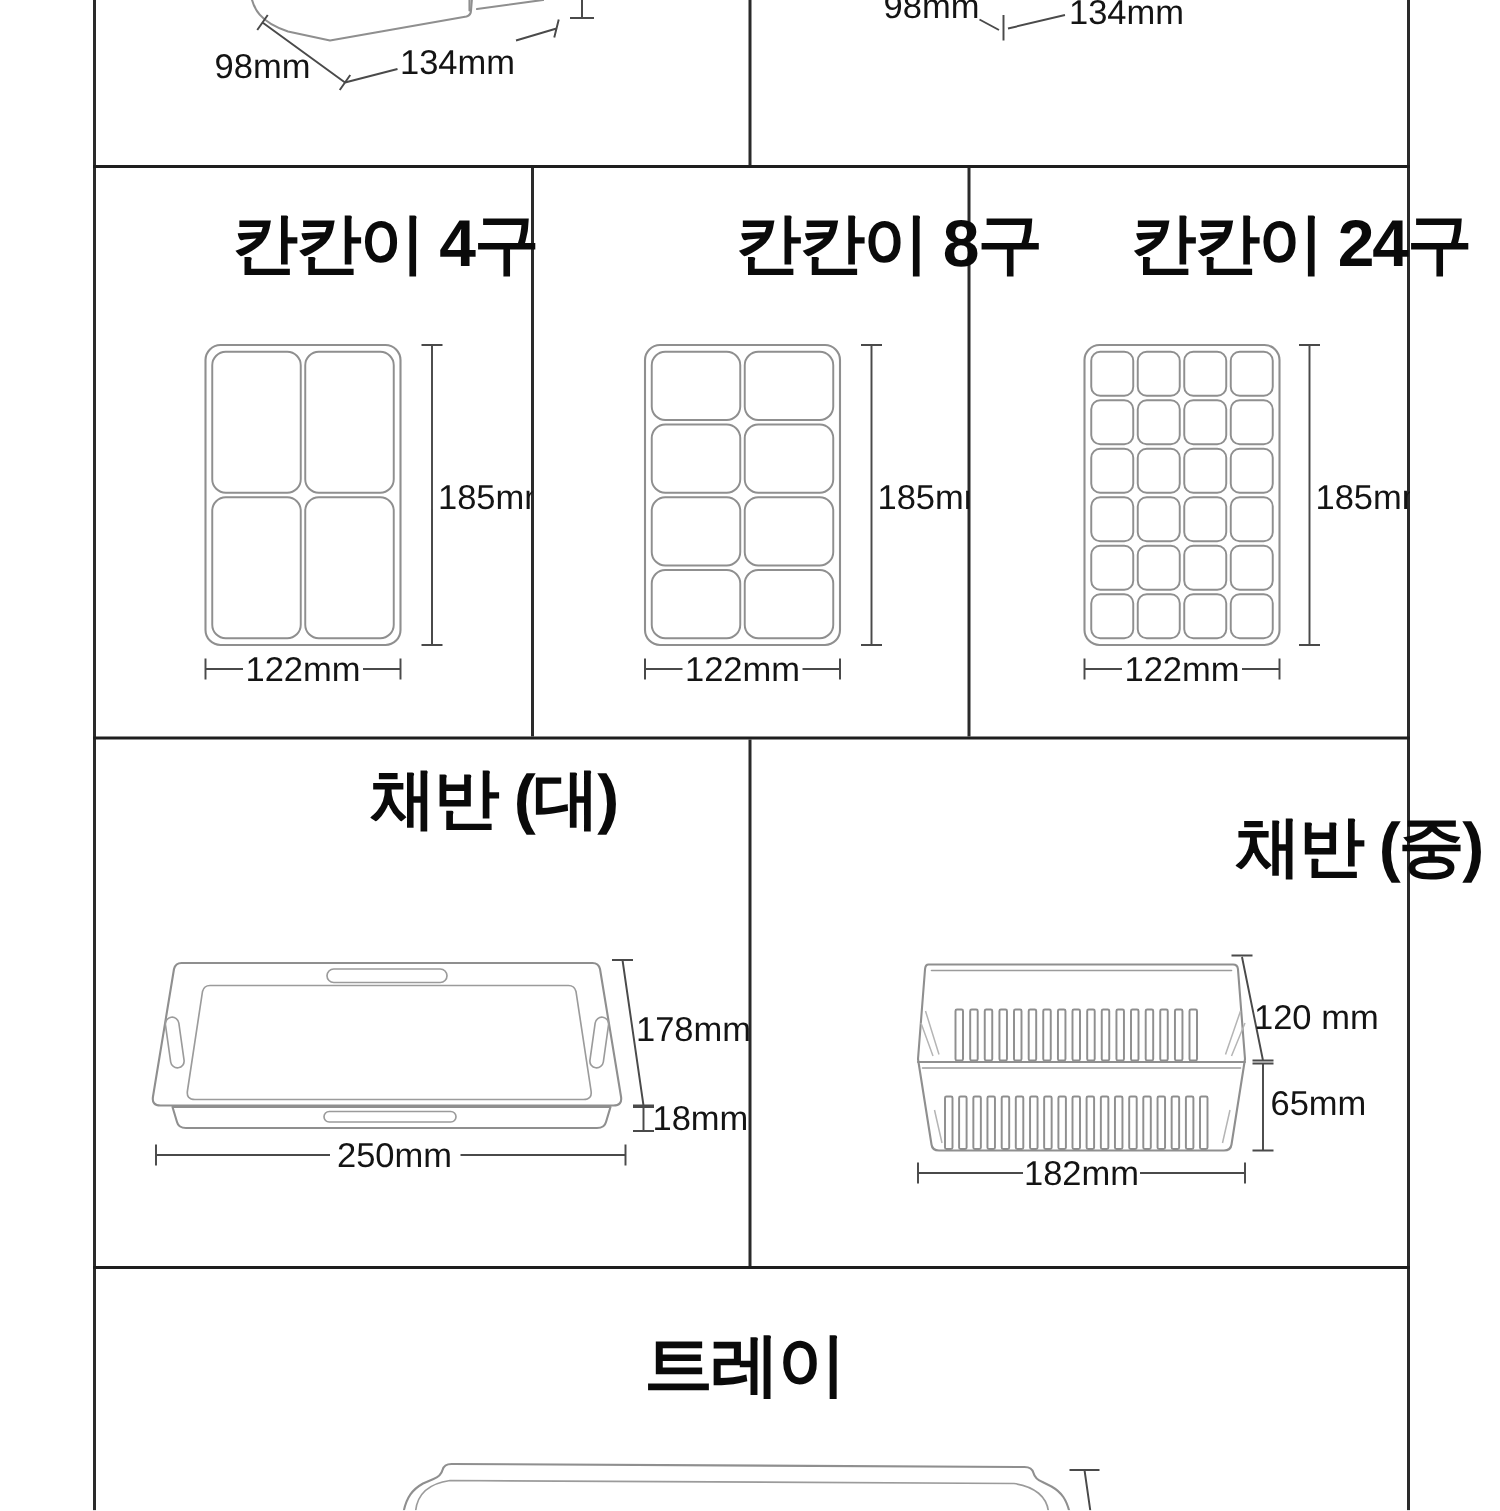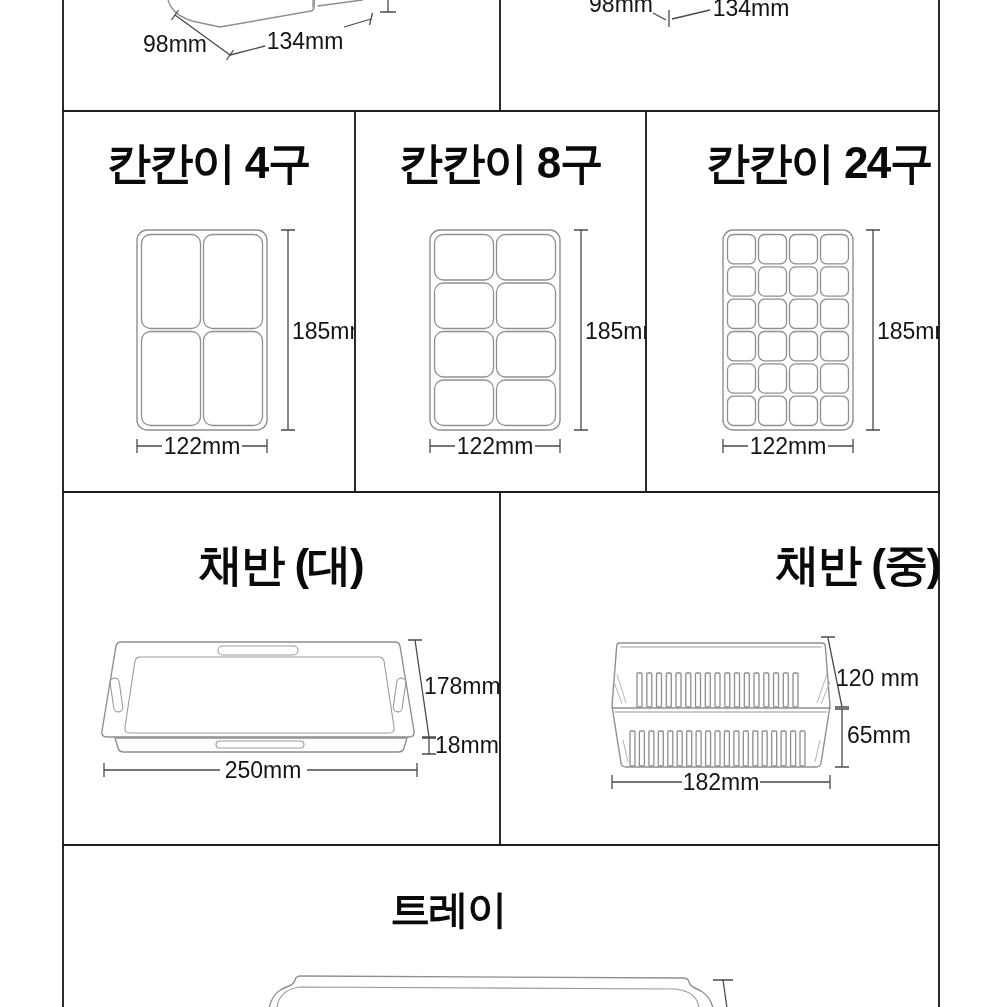--- a/index.html
+++ b/index.html
@@ -3,21 +3,21 @@
 <meta charset="utf-8">
 <style>
   html,body{margin:0;padding:0;background:#ffffff;}
   .page{position:relative;width:1000px;height:1007px;background:#fff;overflow:hidden;
         font-family:"Liberation Sans","DejaVu Sans",sans-serif;}
   .frame{position:absolute;left:62px;top:0;width:878px;height:1007px;}
   .hline{position:absolute;left:0;width:878px;height:2px;background:#1e1e1e;}
   .vline{position:absolute;width:2px;background:#2a2a2a;}
   .side-border{position:absolute;top:0;width:2px;height:1007px;background:#2a2a2a;}
   .title{position:absolute;text-align:center;font-weight:800;font-size:44px;
-         color:#0a0a0a;letter-spacing:-1.5px;line-height:50px;}
+         color:#0a0a0a;letter-spacing:-1.5px;line-height:50px;margin-left:48px;}
   svg{position:absolute;overflow:hidden;}
   .pl{fill:none;stroke:#8f8f8f;stroke-width:1.4;stroke-linecap:round;stroke-linejoin:round;}
   .pl2{fill:none;stroke:#9b9b9b;stroke-width:1.1;stroke-linecap:round;stroke-linejoin:round;}
   .pd{fill:none;stroke:#4a4a4a;stroke-width:1.3;stroke-linecap:butt;}
   .dim-text{font-family:"Liberation Sans","DejaVu Sans",sans-serif;font-size:23px;
             font-weight:500;fill:#141414;}
   .cells rect, .slots rect{fill:none;stroke:#8f8f8f;stroke-width:1.3;}
   .hatch{stroke:#b5b5b5;stroke-width:1;}
 </style>
 </head>
@@ -48,21 +48,21 @@
       <text class="dim-text" x="243" y="49" text-anchor="middle">134mm</text>
     </svg>
 
     <svg style="left:439px;top:0;" width="439" height="110" viewBox="0 0 439 110">
       <path class="pd" d="M 152,13 L 165,20 M 168,10 L 168,27 M 171,19 L 209,10"></path>
       <text class="dim-text" x="120" y="12" text-anchor="middle">98mm</text>
       <text class="dim-text" x="250" y="16" text-anchor="middle">134mm</text>
     </svg>
 
     <div class="title" style="left:0;top:138px;width:293px;">칸칸이 4구</div>
-    <div class="title" style="left:293px;top:138px;width:291px;">칸칸이 8구</div>
+    <div class="title" style="left:293px;top:138px;width:291px;text-align:right;">칸칸이 8구</div>
     <div class="title" style="left:584px;top:138px;width:346px;">칸칸이 24구</div>
 
     <svg style="left:0;top:111px;" width="293" height="380" viewBox="0 0 293 380">
       <rect class="pl" x="75" y="119" width="130" height="200" rx="10"></rect>
       <g class="cells">
           <rect x="79.5" y="123.5" width="59" height="94" rx="9"></rect>
           <rect x="141.5" y="123.5" width="59" height="94" rx="9"></rect>
           <rect x="79.5" y="220.5" width="59" height="94" rx="9"></rect>
           <rect x="141.5" y="220.5" width="59" height="94" rx="9"></rect>
         </g>
@@ -117,21 +117,21 @@
           <rect x="112.5" y="285.16666666666663" width="28" height="29.333333333333332" rx="6"></rect>
           <rect x="143.5" y="285.16666666666663" width="28" height="29.333333333333332" rx="6"></rect>
           <rect x="174.5" y="285.16666666666663" width="28" height="29.333333333333332" rx="6"></rect>
         </g>
       <path class="pd" d="M 220,119 L 234,119 M 227,119 L 227,319 M 220,319 L 234,319"></path>
       <text class="dim-text" x="231" y="228">185mm</text>
       <path class="pd" d="M 77,328 L 77,342 M 77,335 L 102,335 M 182,335 L 207,335 M 207,328 L 207,342"></path>
       <text class="dim-text" x="142" y="343" text-anchor="middle">122mm</text>
     </svg>
 
-    <div class="title" style="left:0;top:540px;width:438px;text-align:center;">채반 (대)</div>
+    <div class="title" style="left:0;top:508px;width:438px;text-align:center;">채반 (대)</div>
     <div class="title" style="left:438px;top:540px;width:440px;text-align:right;">채반 (중)</div>
 
     <svg style="left:0;top:492px;" width="438" height="352" viewBox="0 0 438 352">
       <defs>
         <pattern id="perf" width="21" height="19" patternUnits="userSpaceOnUse">
           <path d="M10,3.5 L13.6,9.5 L6.4,9.5 Z" fill="none" stroke="#bdbdbd" stroke-width="0.9" stroke-linejoin="round"></path>
           <path d="M20.5,13 L24.1,19 L16.9,19 Z" fill="none" stroke="#bdbdbd" stroke-width="0.9" stroke-linejoin="round"></path>
           <path d="M-0.5,13 L3.1,19 L-4.1,19 Z" fill="none" stroke="#bdbdbd" stroke-width="0.9" stroke-linejoin="round"></path>
         </pattern>
       </defs>
@@ -200,21 +200,21 @@
           <rect x="300.0" y="239" width="5" height="35" rx="1"></rect>
         </g>
       <path class="pd" d="M 321,145 L 335,145 M 328,146 L 342,215 M 335,215 L 349,215"></path>
       <text class="dim-text" x="336" y="194">120 mm</text>
       <path class="pd" d="M 335,217 L 349,217 M 342,217 L 342,275 M 335,275 L 349,275"></path>
       <text class="dim-text" x="347" y="251">65mm</text>
       <path class="pd" d="M 112,283 L 112,297 M 112,290 L 182,290 M 260,290 L 330,290 M 330,283 L 330,297"></path>
       <text class="dim-text" x="221" y="298" text-anchor="middle">182mm</text>
     </svg>
 
-    <div class="title" style="left:0;top:884px;width:772px;font-size:40px;">트레이</div>
+    <div class="title" style="left:0;top:884px;width:772px;font-size:46px;">트레이</div>
 
     <svg style="left:0;top:845px;" width="878" height="162" viewBox="0 0 878 162">
       <path class="pl" d="M 207,163 C 209,153 213,148 220,144 L 227,141 Q 232,139 233,135 Q 234,131 239,131 L 621,133 Q 626,133 627,137 Q 628,141 633,143 L 639,146 C 646,150 649,155 651,163"></path>
       <path class="pl2" d="M 215,163 C 216,151 224,144 238,142 L 614,144 C 628,146 636,153 637,163"></path>
       <path class="pd" d="M 651,135 L 671,135 M 661,135 L 665,163"></path>
     </svg>
 
   </div>
 </div>
 

